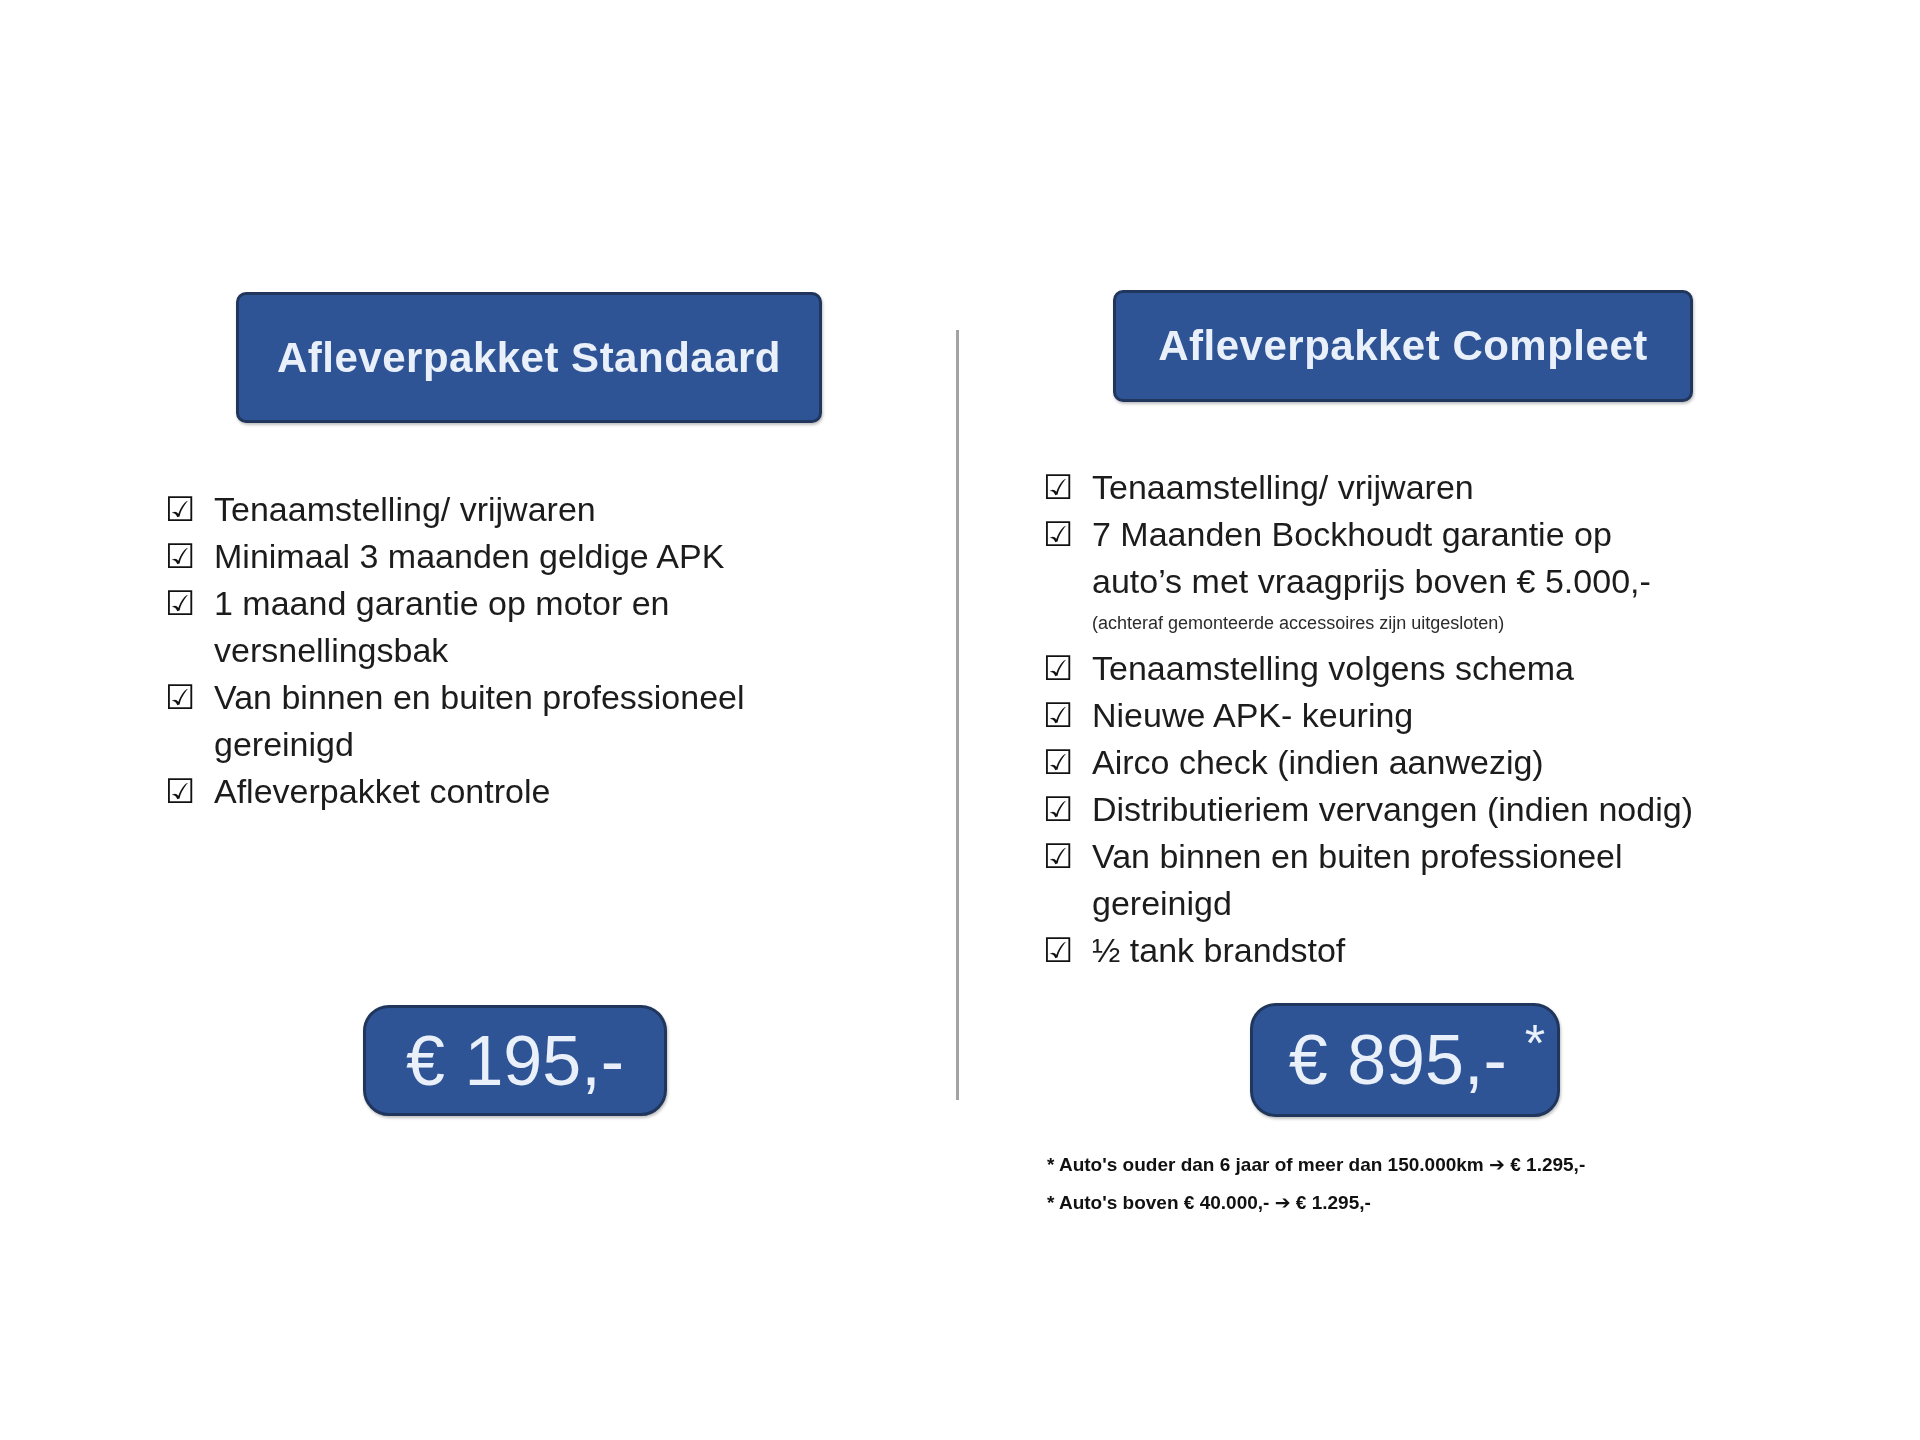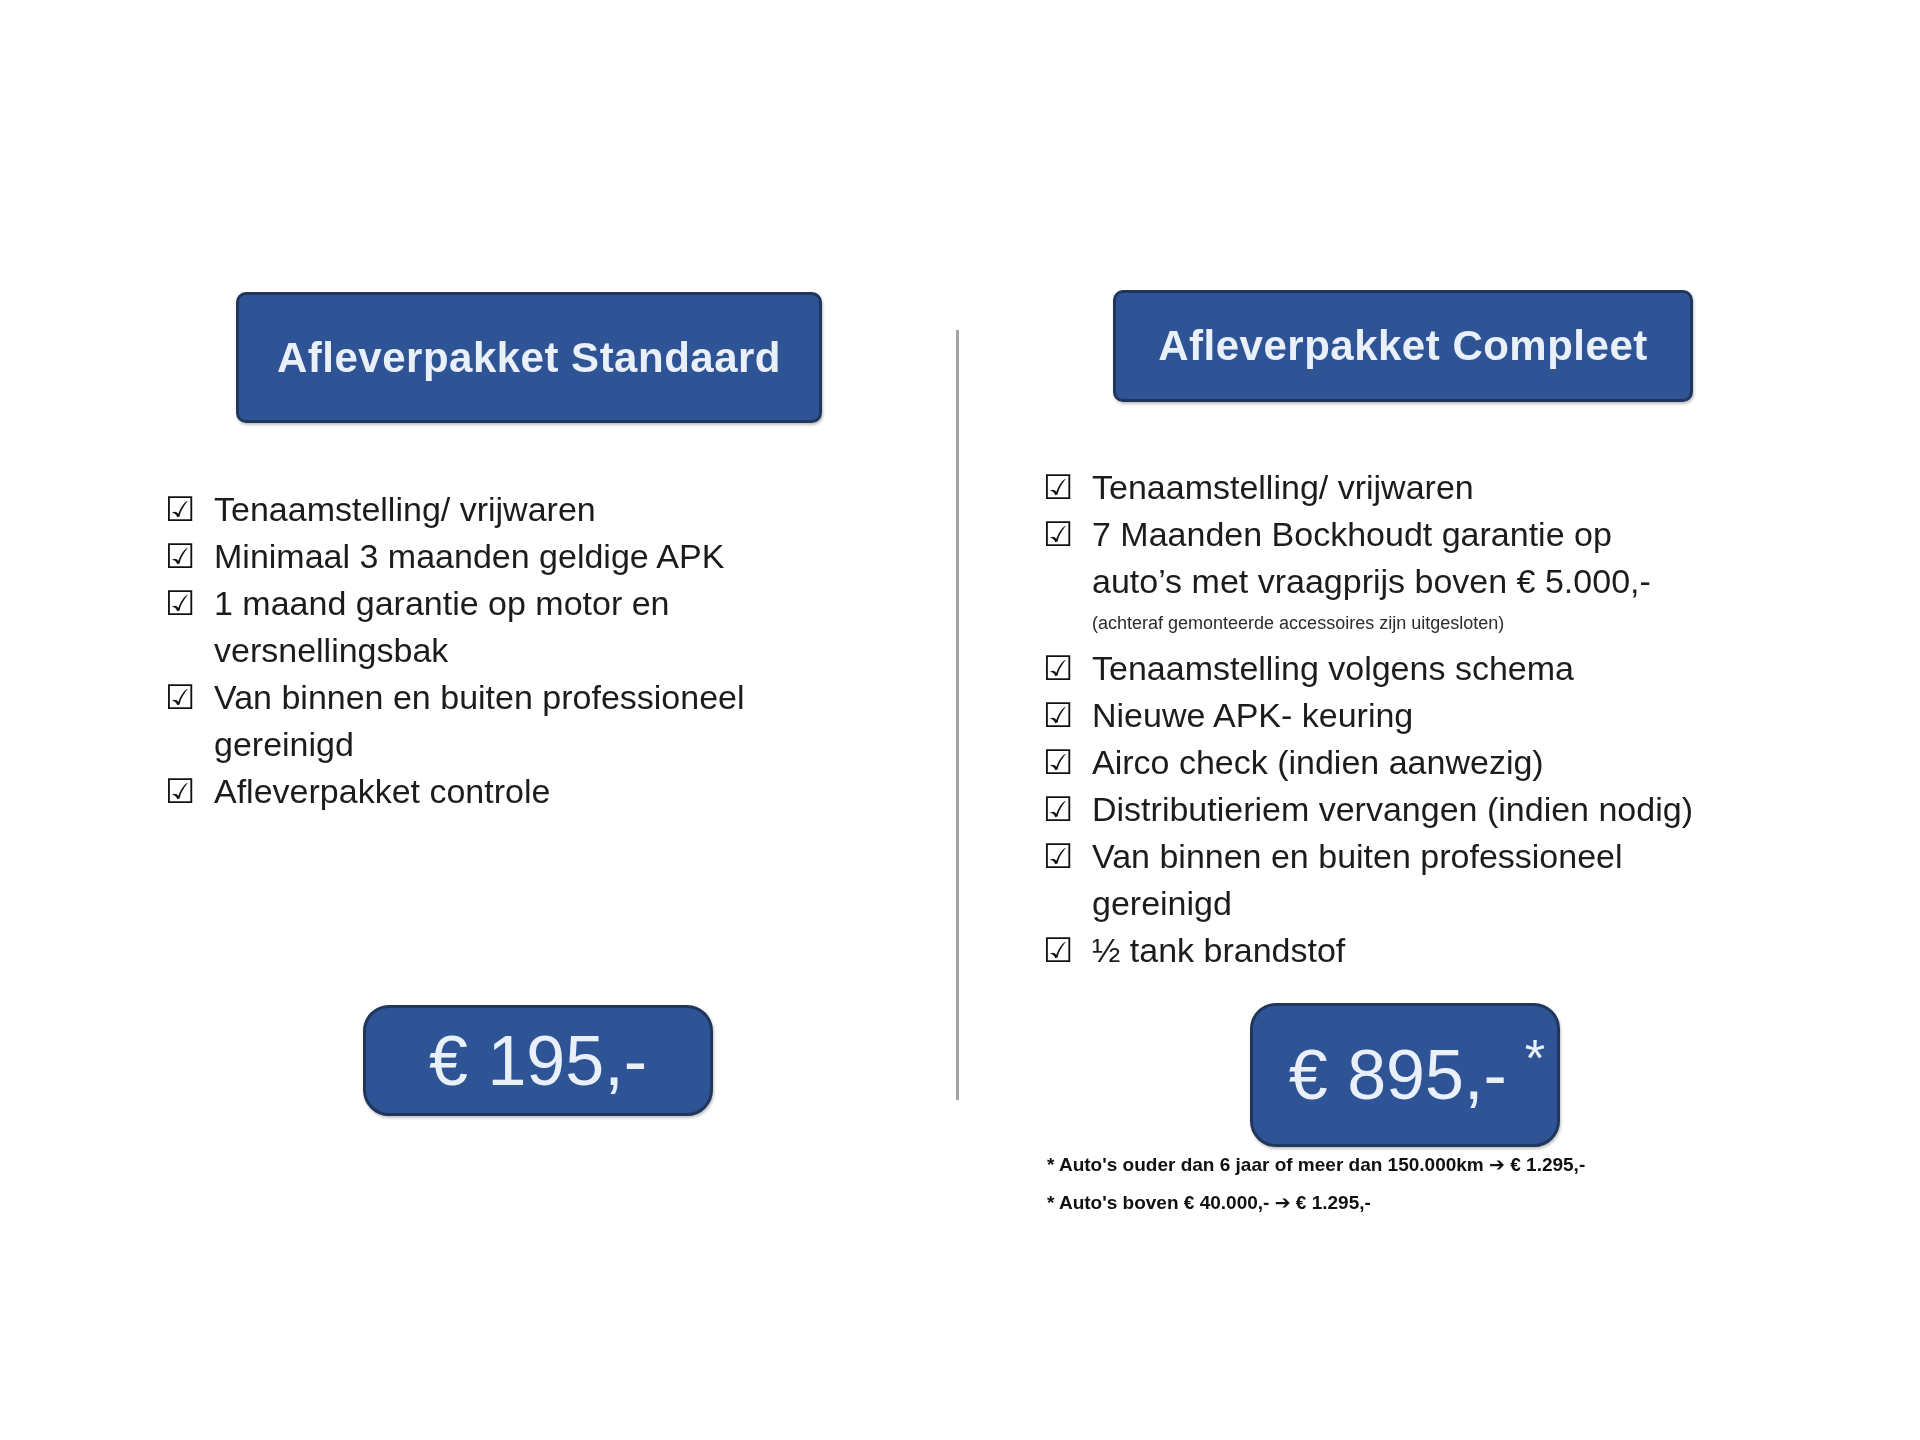--- a/index.html
+++ b/index.html
@@ -31,22 +31,22 @@
   .item-note { display:block; font-size:18px; line-height:36px; color:#2b2b2b; padding-bottom:4px; }
   .cl-left  { left:165px; top:486px; width:700px; }
   .cl-right { left:1043px; top:464px; width:680px; }
 
   .price-box {
     position:absolute; background:#2f5496; border:3px solid #20365c;
     border-radius:26px; display:flex; align-items:center; justify-content:center;
     color:#e9f0fa; font-size:70px; font-weight:normal;
     box-shadow:1px 2px 3px rgba(0,0,0,0.25);
   }
-  .price-left  { left:363px; top:1005px; width:350px; height:111px; }
-  .price-right { left:1250px; top:1003px; width:310px; height:144px;padding-left:24px; }
+  .price-left  { left:363px; top:1005px; width:304px; height:111px; }
+  .price-right { left:1250px; top:1003px; width:310px; height:114px;padding-left:24px; }
   .price-asterisk { font-size:0.75em; margin-left:18px; transform:translateY(-0.35em); display:inline-block; }
 
   .footnotes {
     position:absolute; left:1047px; top:1146px; font-size:19px; font-weight:bold;
     color:#111; line-height:38px; white-space:pre-line;
   }
 </style>
 </head>
 <body>
 

